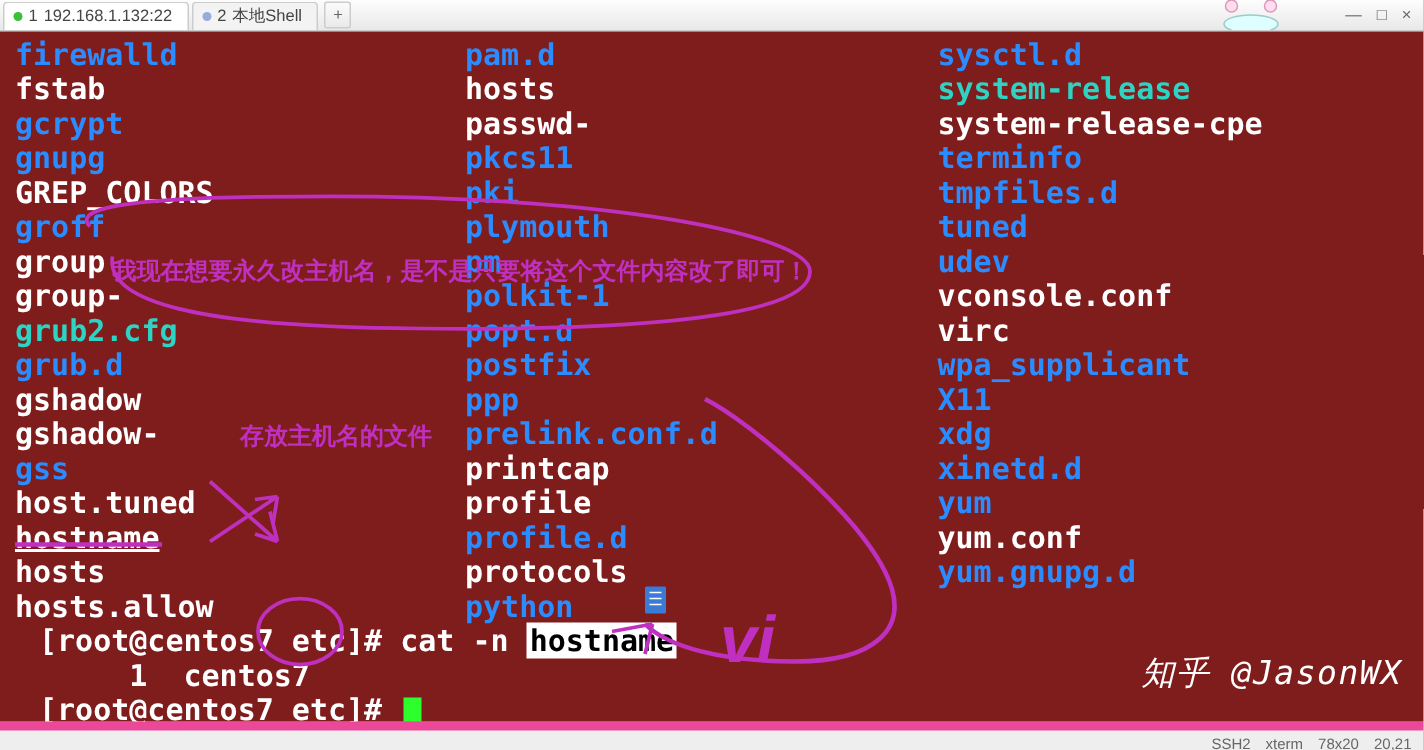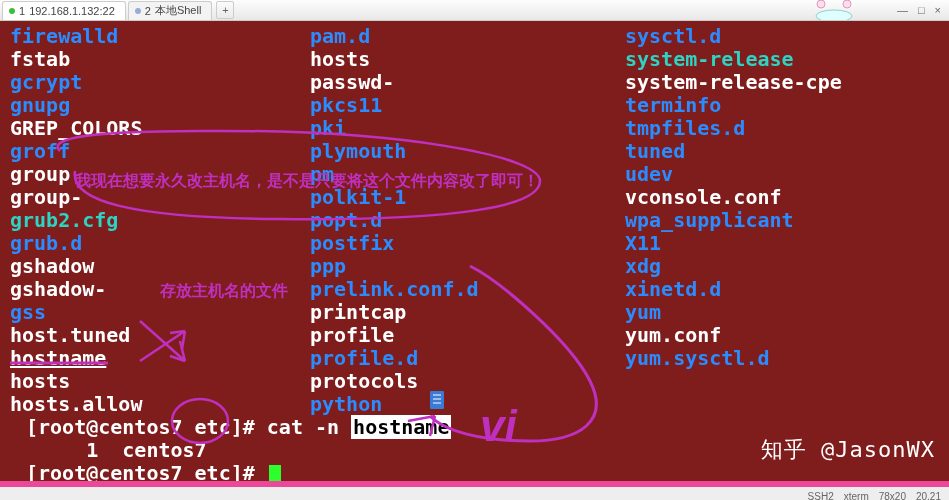--- a/index.html
+++ b/index.html
@@ -19,21 +19,21 @@
   .col3{flex:1}
   .dir{color:#2a8cff}
   .sym{color:#2dd4c4}
   .file{color:#fff}
   .ul{text-decoration:underline}
   .prompt-line{padding:0 26px;white-space:pre}
   .hl{background:#fff;color:#000;padding:0 2px}
   .cursor{display:inline-block;width:12px;height:20px;background:#2dff2d;vertical-align:bottom;margin-left:2px}
   .overlay{position:absolute;inset:0;pointer-events:none}
   .overlay text{font-family:"Microsoft YaHei",sans-serif}
-  .watermark{position:absolute;right:14px;bottom:20px;color:#fff;font-size:22px;font-weight:500;letter-spacing:1px}
+  .watermark{position:absolute;right:14px;bottom:20px;color:#fff;font-size:22px;font-style:italic;font-weight:500;letter-spacing:1px}
   .statusbar{height:18px;background:#eee;border-top:6px solid #ec4899;font-size:10px;color:#666;display:flex;align-items:center;justify-content:flex-end;gap:10px;padding:0 8px}
   .mascot{position:absolute;top:-2px;right:80px;width:70px;height:22px}
 </style>
 </head>
 <body>
 
 <div class="titlebar">
   <div class="tab active">
     <span class="dot"></span>
     <span>1</span>
@@ -101,27 +101,28 @@
     </div>
     <div class="col col3">
       <span class="dir">sysctl.d</span>
       <span class="sym">system-release</span>
       <span class="file">system-release-cpe</span>
       <span class="dir">terminfo</span>
       <span class="dir">tmpfiles.d</span>
       <span class="dir">tuned</span>
       <span class="dir">udev</span>
       <span class="file">vconsole.conf</span>
+      <span class="file">virc</span>
       <span class="dir">wpa_supplicant</span>
       <span class="dir">X11</span>
       <span class="dir">xdg</span>
       <span class="dir">xinetd.d</span>
       <span class="dir">yum</span>
       <span class="file">yum.conf</span>
-      <span class="dir">yum.sysctl.d</span>
+      <span class="dir">yum.gnupg.d</span>
     </div>
   </div>
 
   <div class="prompt-line"><span>[root@centos7 etc]# cat -n </span><span class="hl">hostname</span></div>
   <div class="prompt-line">     1	centos7</div>
   <div class="prompt-line"><span>[root@centos7 etc]# </span><span class="cursor"></span></div>
 
   <svg class="overlay" viewBox="0 0 949 460">
     <g fill="none" stroke="#c030c0" stroke-width="2.5">
       <path d="M60,130 C50,120 70,110 200,110 C400,108 540,135 540,160 C540,185 460,200 280,198 C130,197 70,180 75,150"></path>

